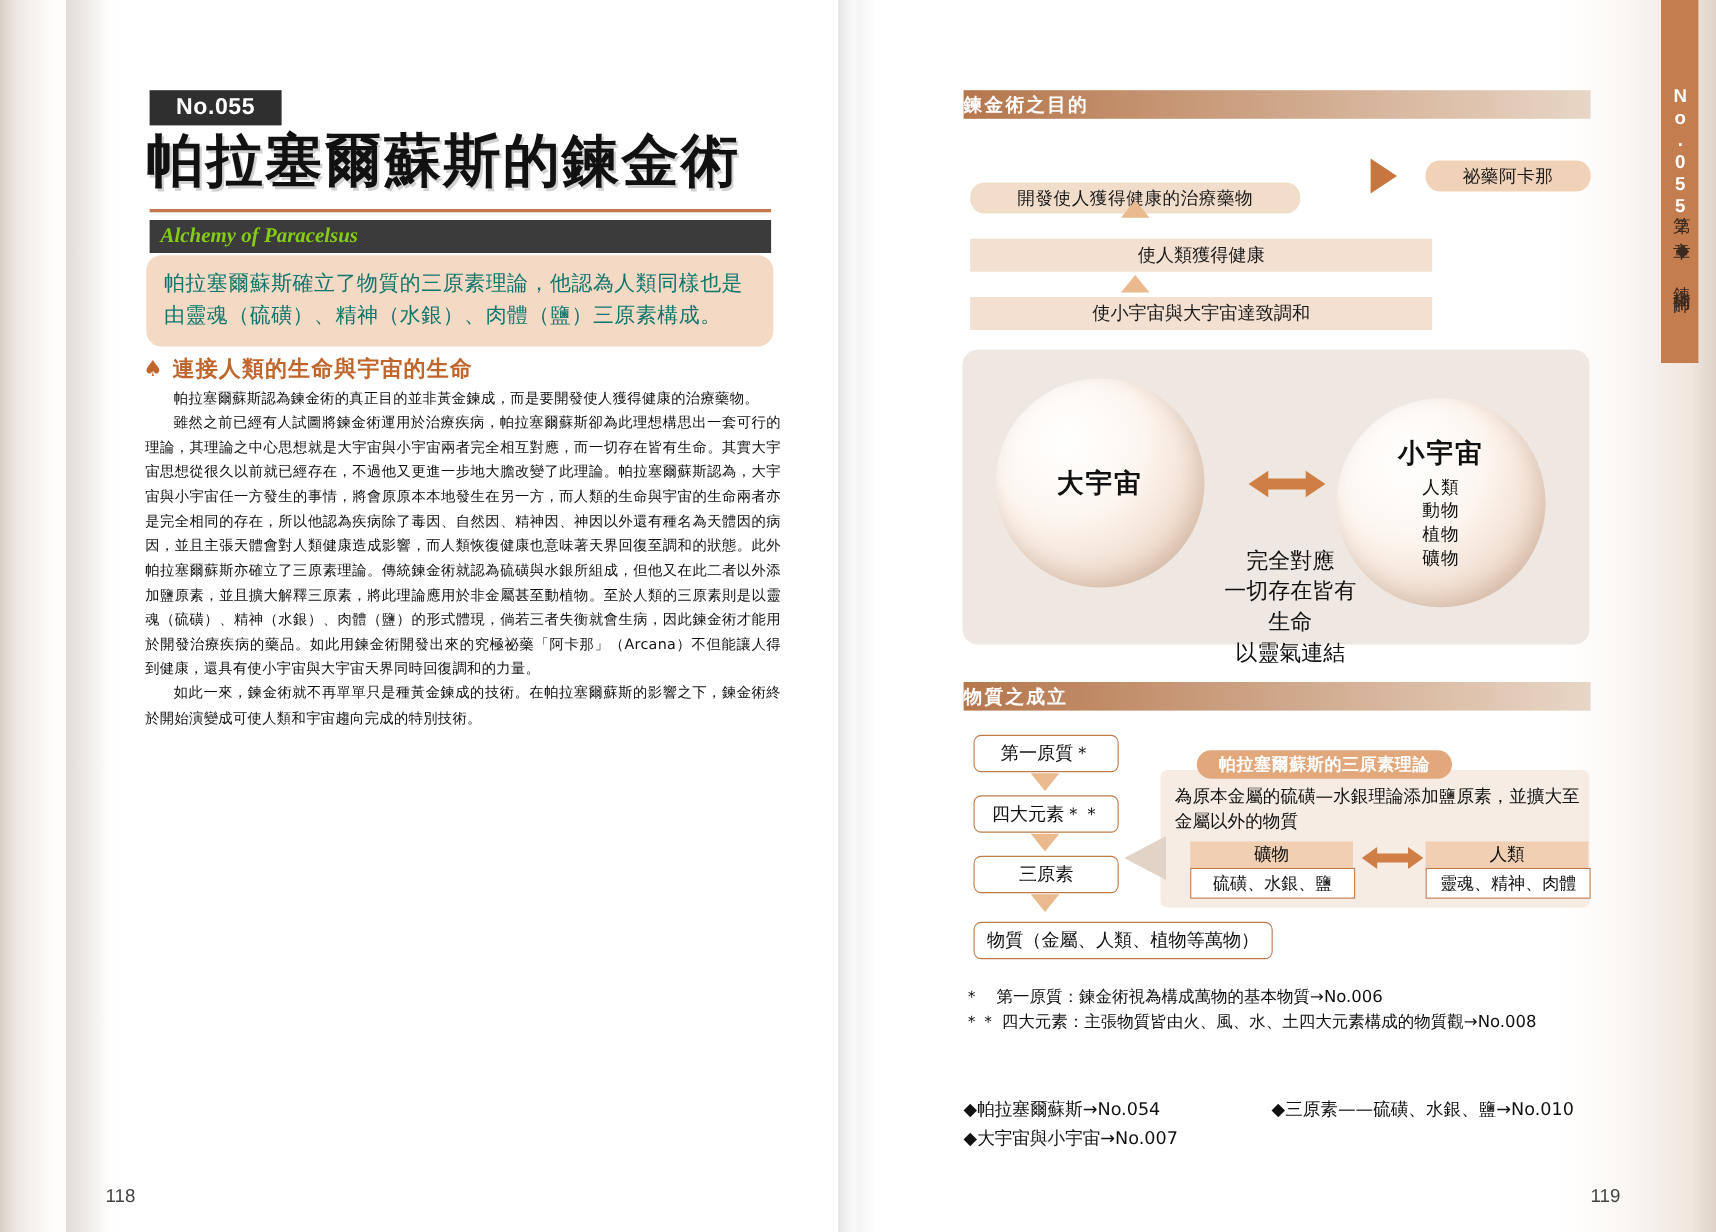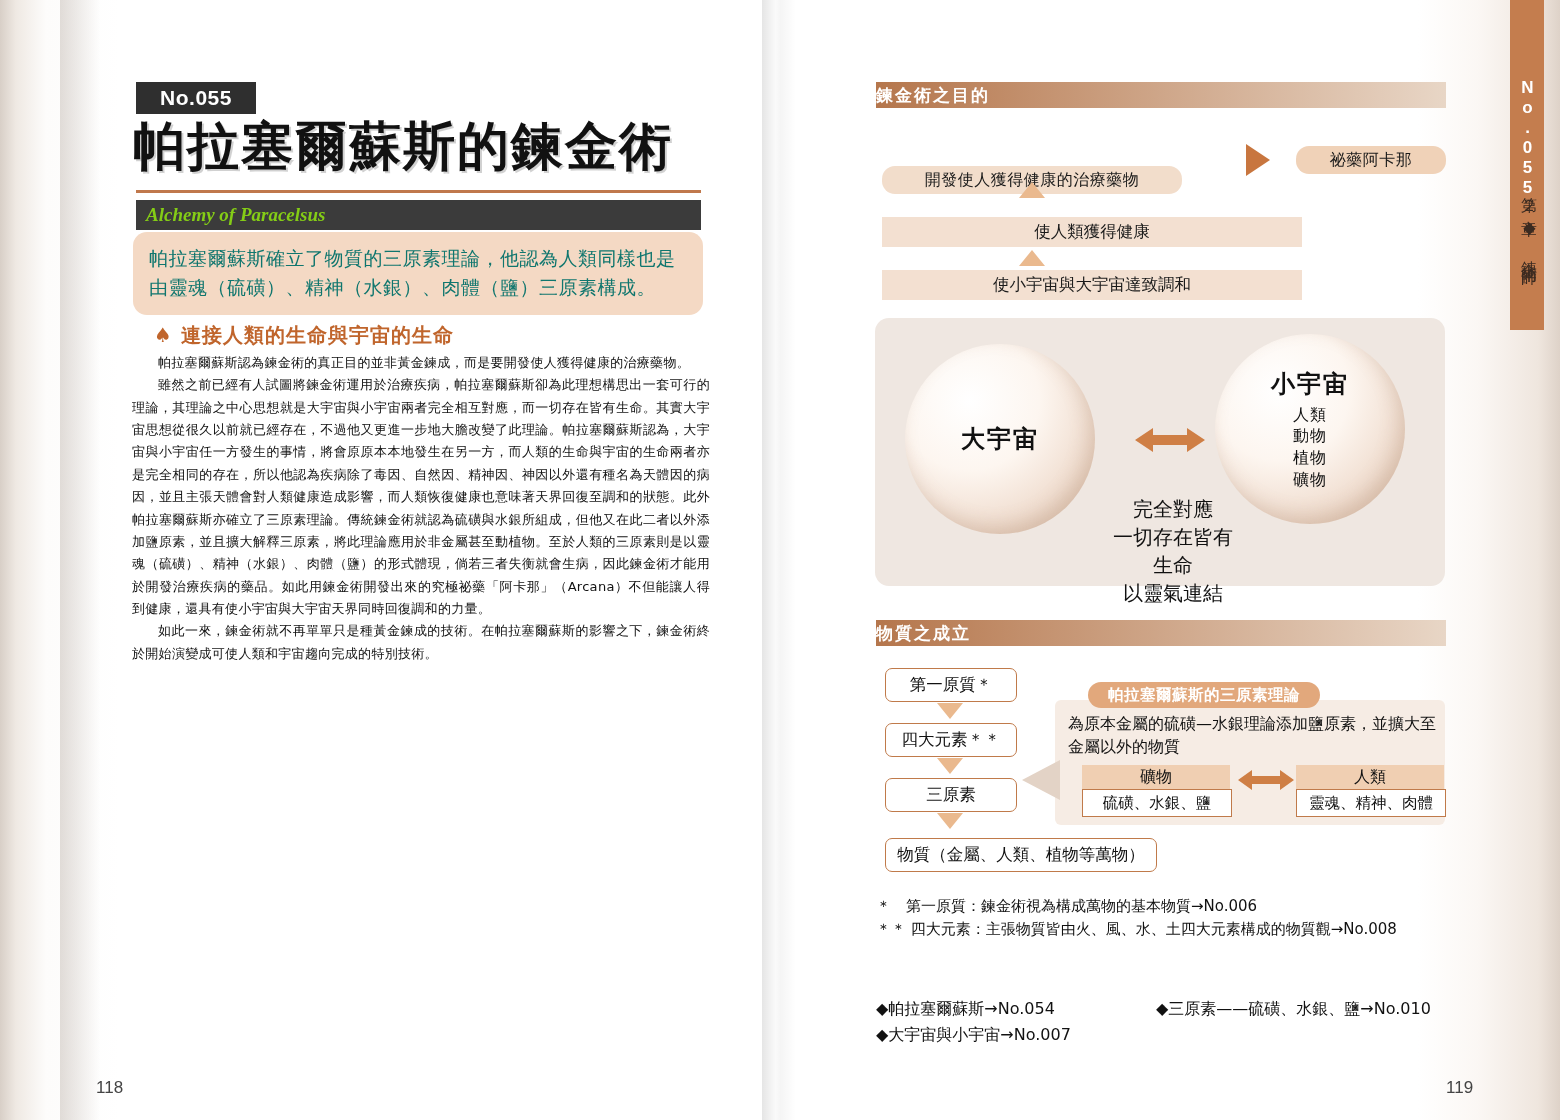--- a/index.html
+++ b/index.html
@@ -66,21 +66,21 @@
     display:flex;align-items:center;padding-left:10px;box-sizing:border-box;
     font-style:italic;
   }
   .lead{
     position:absolute;left:133px;top:232px;width:570px;
     background:#f4d9c4;border-radius:14px;padding:12px 16px;box-sizing:border-box;
     font-size:19px;line-height:1.55;color:#0f766e;letter-spacing:0.5px;
   }
   .subhead{
     position:absolute;left:130px;top:322px;width:600px;
-    color:#c0652c;font-size:20px;font-weight:bold;letter-spacing:1px;margin-left:24px;
+    color:#c0652c;font-size:20px;font-weight:bold;letter-spacing:1px;
   }
   .body-col{
     position:absolute;left:132px;top:352px;width:578px;
     font-size:13px;line-height:1.72;color:#111;letter-spacing:0.3px;
     text-align:justify;
   }
   .body-col p{margin:0 0 0 0;text-indent:2em;}
   .pg-left{
     position:absolute;left:96px;top:1078px;font-size:17px;color:#444;
     font-family:"Liberation Sans",sans-serif;
@@ -217,21 +217,21 @@
   <div class="band" style="position:absolute;left:882px;top:217px;width:420px;height:30px;">使人類獲得健康</div>
 
   <div class="arrow-up" style="left:1019px;top:250px;"></div>
 
   <div class="band" style="position:absolute;left:882px;top:270px;width:420px;height:30px;">使小宇宙與大宇宙達致調和</div>
 
   <div class="cosmos-box">
     <div class="sphere" style="left:30px;top:26px;width:190px;height:190px;">
       <div class="big">大宇宙</div>
     </div>
-    <div class="sphere" style="left:340px;top:16px;width:190px;height:190px;">
+    <div class="sphere" style="left:340px;top:44px;width:190px;height:190px;">
       <div class="big">小宇宙</div>
       <div class="sm" style="white-space:pre-line;text-align:center;margin-top:4px;">人類
 動物
 植物
 礦物</div>
     </div>
   </div>
 
   <svg class="dbl-arrow" viewBox="0 0 70 30">
     <polygon points="0,15 18,3 18,10 52,10 52,3 70,15 52,27 52,20 18,20 18,27" fill="#cf7f45"></polygon>

